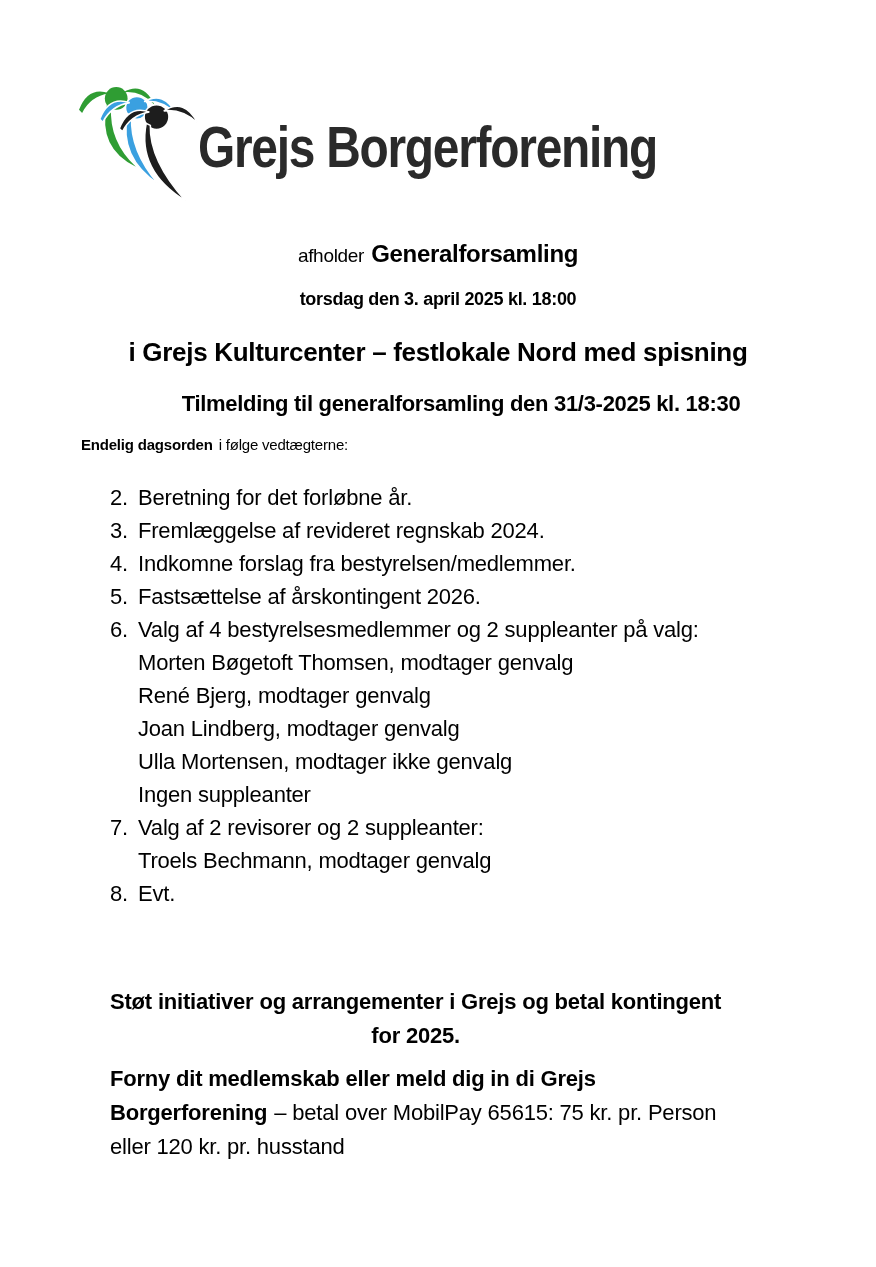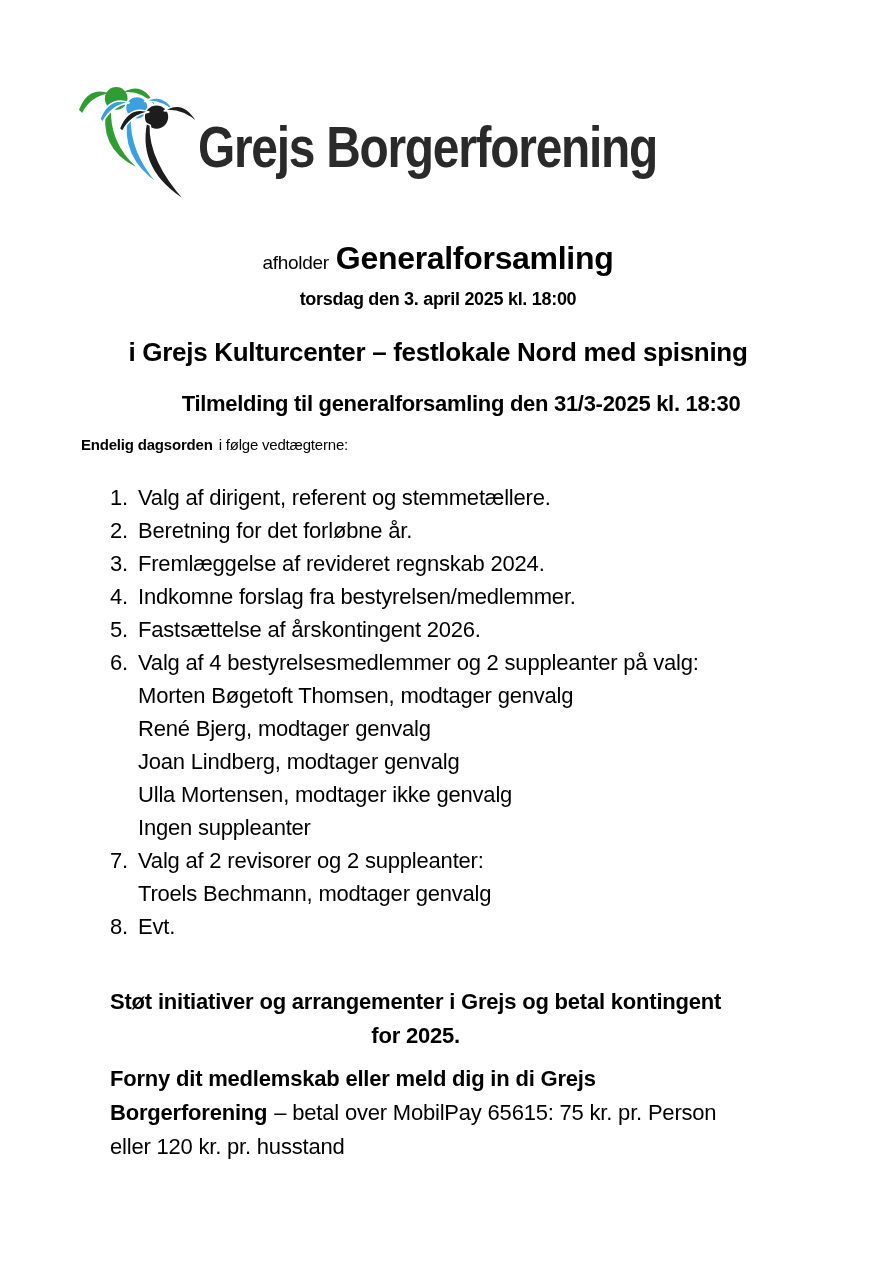--- a/index.html
+++ b/index.html
@@ -37,21 +37,21 @@
   
   .center-line {
     position: absolute;
     left: 0;
     width: 100%;
     text-align: center;
     white-space: nowrap;
     letter-spacing: -0.3px;
   }
   .l-afholder { top: 240px; font-size: 19px; }
-  .l-afholder .title { font-size: 32px; font-weight: 700; margin-left: 7px; }
+  .l-afholder .title { font-size: 24px; font-weight: 700; margin-left: 7px; }
   .l-date   { top: 289px; font-size: 18px; font-weight: 700; }
   .l-venue  { top: 337px; font-size: 26px; font-weight: 700; }
   .l-signup { top: 391px; font-size: 22px; font-weight: 700; padding-left: 23px; }
 
   
   .l-dagsorden {
     position: absolute;
     left: 81px;
     top: 436px;
     font-size: 15px;
@@ -122,21 +122,20 @@
 
   <div class="center-line l-venue">i Grejs Kulturcenter – festlokale Nord med spisning</div>
 
   <div class="center-line l-signup">Tilmelding til generalforsamling den 31/3-2025 kl. 18:30</div>
 
   <div class="l-dagsorden">
     <span class="bold">Endelig dagsorden</span><span class="rest">i følge vedtægterne:</span>
   </div>
 
   <div class="agenda">
-    <div class="row"><span class="num">1.</span><span>Valg af dirigent, referent og stemmetællere.</span></div>
     <div class="row"><span class="num">2.</span><span>Beretning for det forløbne år.</span></div>
     <div class="row"><span class="num">3.</span><span>Fremlæggelse af revideret regnskab 2024.</span></div>
     <div class="row"><span class="num">4.</span><span>Indkomne forslag fra bestyrelsen/medlemmer.</span></div>
     <div class="row"><span class="num">5.</span><span>Fastsættelse af årskontingent 2026.</span></div>
     <div class="row"><span class="num">6.</span><span>Valg af 4 bestyrelsesmedlemmer og 2 suppleanter på valg:</span></div>
     <div class="row sub"><span>Morten Bøgetoft Thomsen, modtager genvalg</span></div>
     <div class="row sub"><span>René Bjerg, modtager genvalg</span></div>
     <div class="row sub"><span>Joan Lindberg, modtager genvalg</span></div>
     <div class="row sub"><span>Ulla Mortensen, modtager ikke genvalg</span></div>
     <div class="row sub"><span>Ingen suppleanter</span></div>

